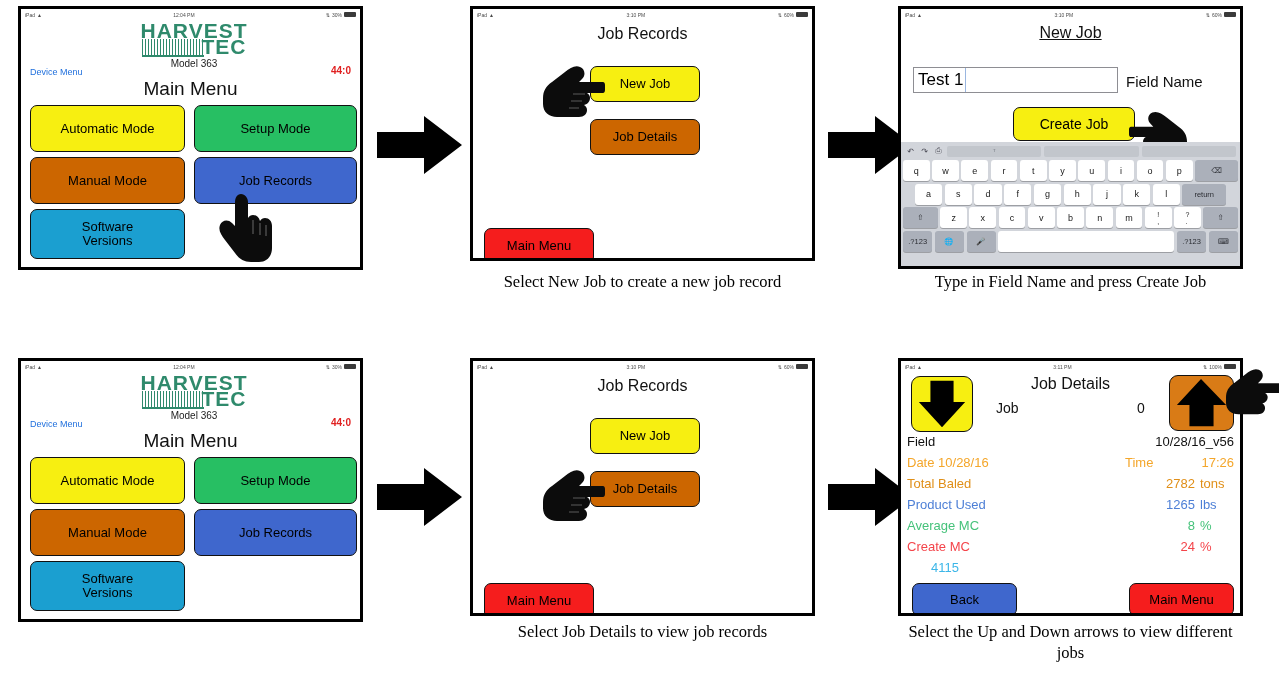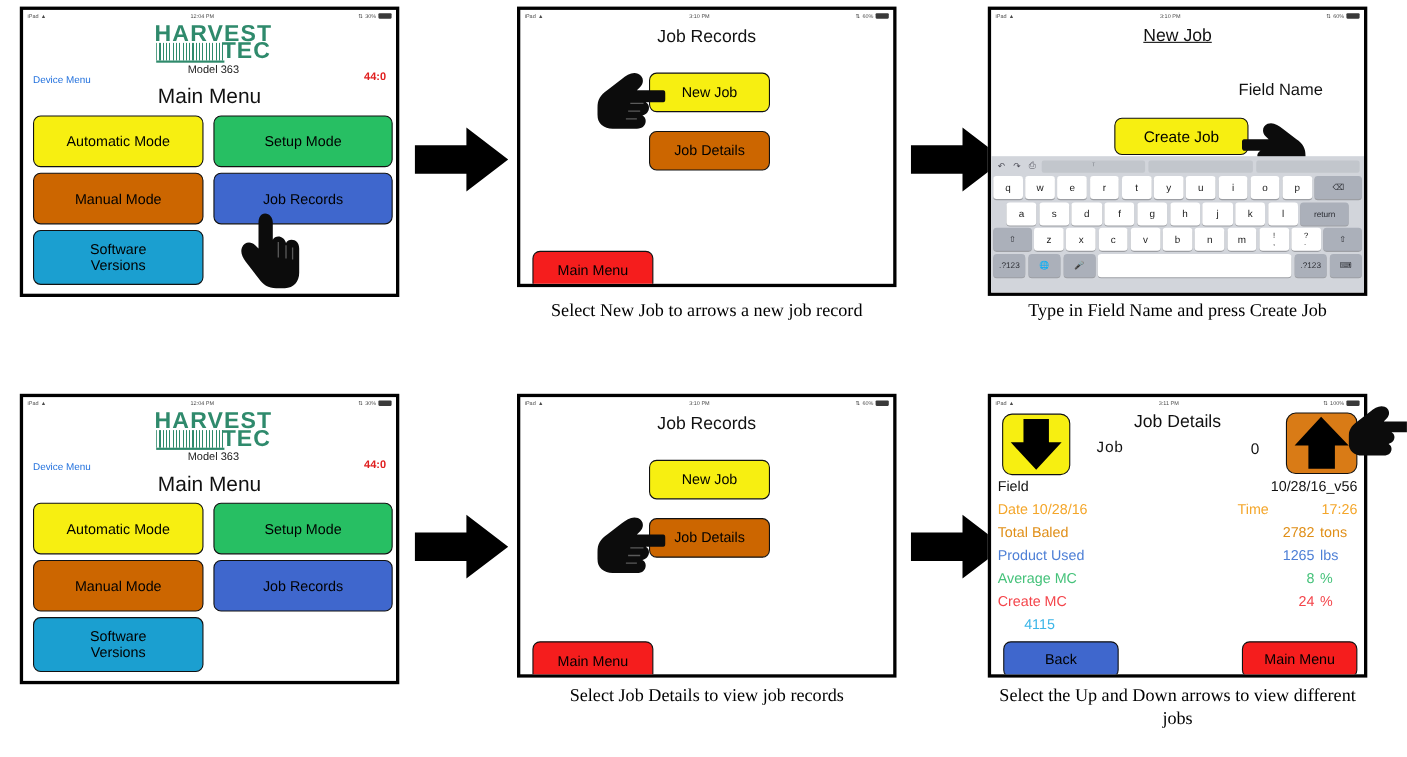--- a/index.html
+++ b/index.html
@@ -237,21 +237,21 @@
       <div class="btn" style="left:117px;top:46px;width:110px;height:36px;background:#f7ef11;">New Job</div>
       <div class="btn" style="left:117px;top:99px;width:110px;height:36px;background:#cc6600;">Job Details</div>
       <div class="btn" style="left:11px;top:208px;width:110px;height:36px;background:#f51d1d;">Main Menu</div>
 
       <svg class="hand" style="left:70px;top:46px;" width="62" height="52" viewBox="0 0 62 52">
         <path d="M60 16 L36 16 L39 13 C43 9 42 3 37 1 C32 -1 27 2 22 6 L9 16 C3 20 0 25 0 32 L0 38 C0 46 6 51 14 51 L36 51 C41 51 44 48 44 44 C44 42 43 40 41 39 C45 38 47 35 47 32 C47 30 46 28 44 27 L60 27 C61 27 62 26 62 24 L62 19 C62 17 61 16 60 16 Z" fill="#0c0c0c"></path>
         <path d="M42 28 L30 28 M39 35 L28 35 M36 42 L26 42" stroke="#5a5a5a" stroke-width="1.2" fill="none"></path>
       </svg>
     </div>
   </div>
-  <div class="caption" style="left:470px;top:272px;width:345px;">Select New Job to arrows a new job record</div>
+  <div class="caption" style="left:470px;top:272px;width:345px;">Select New Job to create a new job record</div>
 
   <svg class="steparrow" style="left:828px;top:114px;" width="85" height="62" viewBox="0 0 85 62">
     <path d="M0 18 L47 18 L47 2 L85 31 L47 60 L47 44 L0 44 Z" fill="#000"></path>
   </svg>
 
   <div class="device" style="left:898px;top:6px;width:345px;height:263px;">
     <div class="statusbar">
       <span class="sb-left">
           <span>iPad</span>
           <span class="wifi-icon">▲</span>
@@ -259,20 +259,23 @@
       <span>3:10 PM</span>
       <span class="sb-right">
           <span>⇅</span>
           <span>60%</span>
           <span class="battery"></span>
         </span>
     </div>
     <div class="screen">
       <div class="screen-title underline" style="top:4px;">New Job</div>
 
+      <div class="textfield" style="left:12px;top:47px;width:205px;height:26px;">
+        <span class="tf-value">Test 1</span>
+      </div>
       <div class="tf-label" style="left:225px;top:53px;">Field Name</div>
 
       <div class="btn" style="left:112px;top:87px;width:122px;height:34px;background:#f7ef11;font-size:14px;">Create Job</div>
 
       <svg class="hand" style="left:228px;top:91px;" width="58" height="50" viewBox="0 0 62 52">
         <path d="M60 16 L36 16 L39 13 C43 9 42 3 37 1 C32 -1 27 2 22 6 L9 16 C3 20 0 25 0 32 L0 38 C0 46 6 51 14 51 L36 51 C41 51 44 48 44 44 C44 42 43 40 41 39 C45 38 47 35 47 32 C47 30 46 28 44 27 L60 27 C61 27 62 26 62 24 L62 19 C62 17 61 16 60 16 Z" fill="#0c0c0c" transform="translate(62,0) scale(-1,1)"></path>
       </svg>
 
       <div class="keyboard" style="height:124px;">
         <div class="kb-suggest">
@@ -435,21 +438,21 @@
           <path d="M19 4 L43 4 L43 26 L55 26 L31 52 L7 26 L19 26 Z" fill="#000"></path>
         </svg>
       </div>
 
       <div class="arrowbtn" style="left:268px;top:3px;width:65px;height:56px;background:#d97b16;">
         <svg width="100%" height="100%" viewBox="0 0 65 56">
           <path d="M32 3 L58 30 L45 30 L45 52 L20 52 L20 30 L7 30 Z" fill="#000"></path>
         </svg>
       </div>
 
-      <div style="position:absolute;left:95px;top:28px;font-size:14px;color:#111;font-family:Liberation Mono, monospace;">Job</div>
+      <div style="position:absolute;left:95px;top:28px;font-size:14px;color:#111;">Job</div>
       <div style="position:absolute;left:236px;top:28px;font-size:14px;color:#111;">0</div>
 
       <div class="jd-row" style="top:62px;color:#111111;">
         <span class="jd-label">Field</span>
         <span class="jd-value" style="width:auto;">10/28/16_v56</span>
         <span class="jd-unit" style="width:0;padding:0;"></span>
       </div>
       <div class="jd-row" style="top:83px;color:#f4a62a;">
         <span class="jd-label">Date 10/28/16</span>
         <span class="jd-value" style="text-align:left;width:60px;">Time</span>

